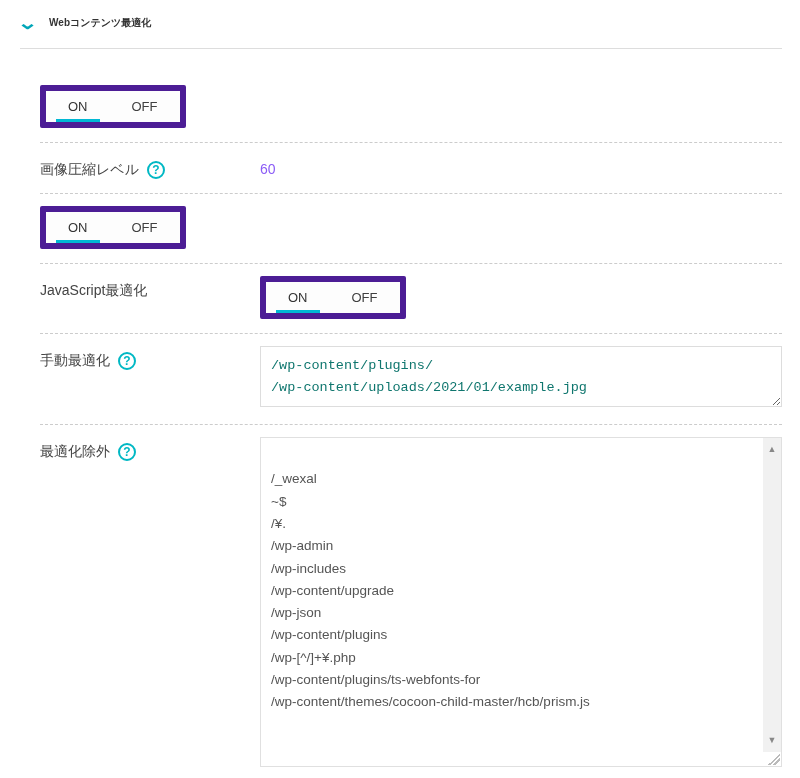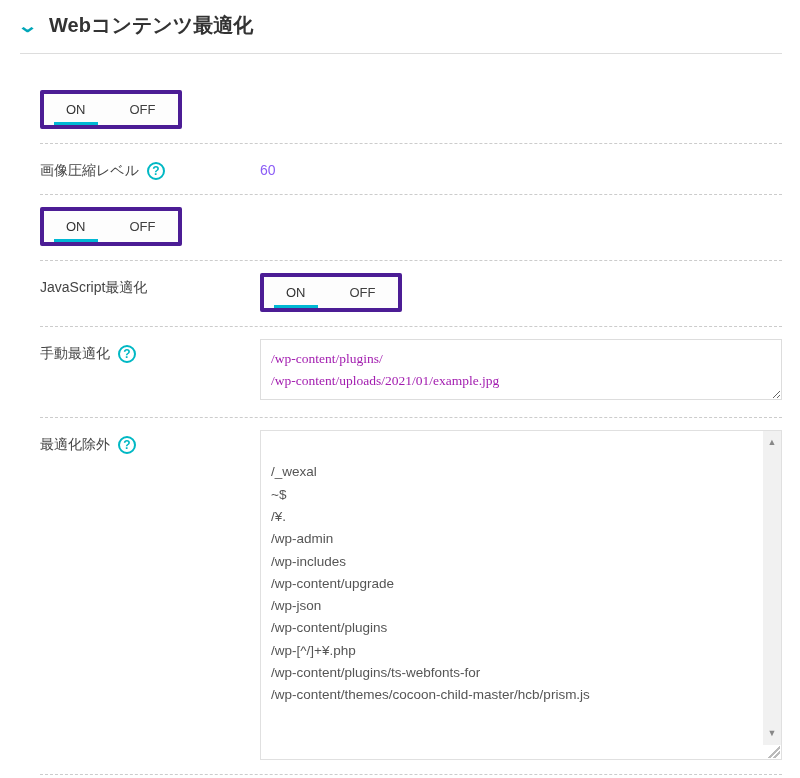--- a/index.html
+++ b/index.html
@@ -20,21 +20,21 @@
     border-bottom: 1px solid #ddd;
     margin-bottom: 24px;
     margin-left: -20px;
   }
   .chevron-down {
     color: #00a6b8;
     font-size: 18px;
     font-weight: bold;
     transform: scaleX(1.4);
   }
-  .section-title { font-weight: bold; font-size: 20px; color: #333; }
+  .section-title { font-weight: bold; font-size: 10px; color: #333; }
   .row {
     display: flex;
     align-items: flex-start;
     padding: 12px 0 14px;
     border-bottom: 1px dashed #ccc;
   }
   .label-col {
     flex: 0 0 220px;
     display: flex;
     align-items: center;
@@ -51,21 +51,21 @@
     height: 18px;
     border: 2px solid #00b8c4;
     border-radius: 50%;
     color: #00b8c4;
     font-size: 12px;
     font-weight: bold;
     cursor: pointer;
   }
   .toggle {
     display: inline-flex;
-    border: 4px solid #4c1d95;
+    border: 6px solid #4c1d95;
     border-radius: 2px;
     overflow: hidden;
   }
   .toggle-opt {
     padding: 8px 22px;
     font-size: 13px;
     color: #404040;
     background: #fdfdfd;
     cursor: pointer;
     position: relative;
@@ -86,23 +86,23 @@
     background: #00b8d4;
   }
   .value-text {
     padding-top: 6px;
     color: #8b5cf6;
   }
   textarea {
     width: 100%;
     border: 1px solid #ddd;
     padding: 8px 10px;
-    font-family: Liberation Serif, serif;
+    font-family: Liberation Mono, monospace;
     font-size: 13.5px;
-    color: #a21caf;
+    color: #0f766e;
     resize: both;
     line-height: 1.6;
   }
   .exclusion-box {
     position: relative;
     border: 1px solid #e0e0e0;
     padding: 8px 26px 8px 10px;
     line-height: 1.65;
     color: #555;
     font-size: 13.5px;

